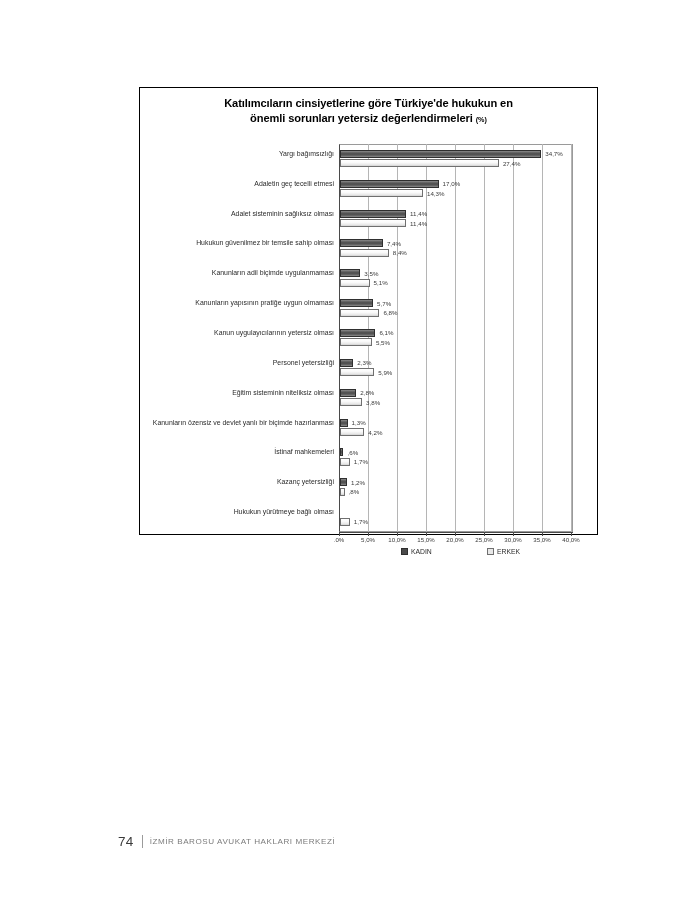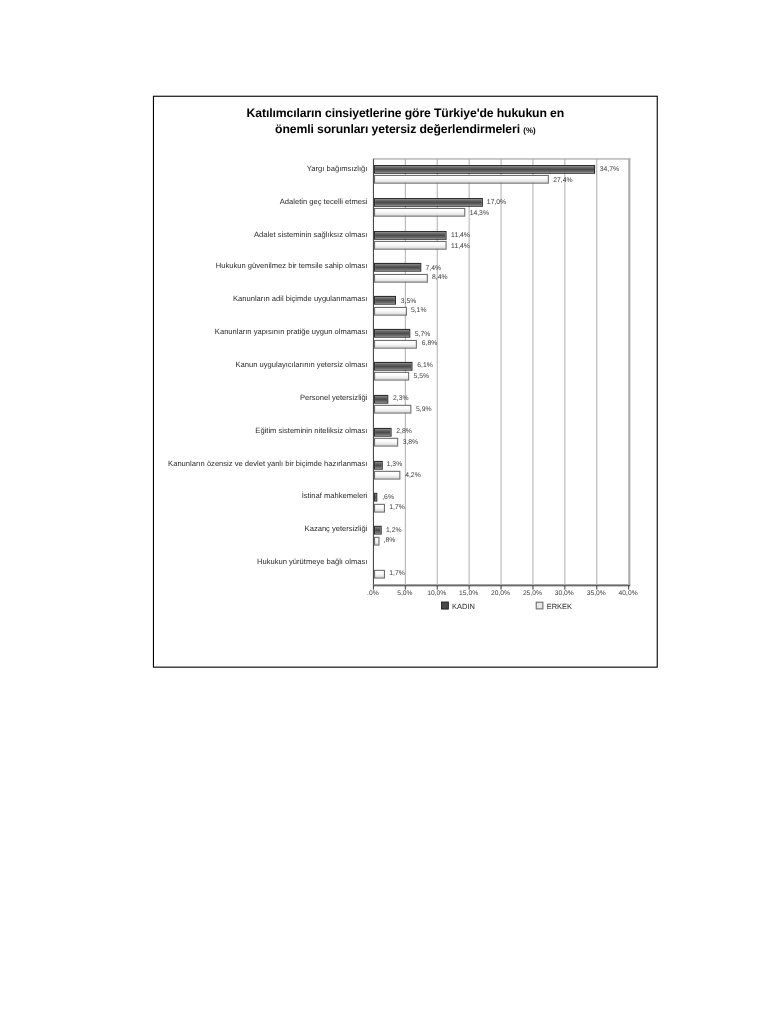--- a/index.html
+++ b/index.html
@@ -5,21 +5,21 @@
   html,body{margin:0;padding:0;}
   body{
     width:700px;height:917px;background:#ffffff;
     font-family:"Liberation Sans", sans-serif;
     color:#1a1a1a;position:relative;overflow:hidden;
   }
   .page{position:absolute;inset:0;}
 
   
   .figure{
-    position:absolute;left:139px;top:87px;width:459px;height:520px;
+    position:absolute;left:139px;top:87px;width:459px;height:448px;
     border:1.3px solid #000;background:#fff;box-sizing:border-box;
   }
   .fig-title{
     position:absolute;left:0;right:0;top:8px;
     text-align:center;font-size:11.1px;font-weight:bold;
     line-height:15px;color:#000;letter-spacing:-0.1px;
   }
   .fig-title .pct{font-size:7.2px;font-weight:bold;letter-spacing:0;}
 
   
@@ -235,14 +235,19 @@
       </div>
 
       <div class="legend" id="legend">
           <div class="legend-item" style="left: 62px;"><span class="legend-swatch sw-kadin"></span><span>KADIN</span></div>
           <div class="legend-item" style="left: 148px;"><span class="legend-swatch sw-erkek"></span><span>ERKEK</span></div>
         </div>
     </div>
 
   </div>
 
+  <div class="footer">
+    <span class="footer-num">74</span>
+    <span class="footer-rule"></span>
+    <span class="footer-text">İZMİR BAROSU AVUKAT HAKLARI MERKEZİ</span>
+  </div>
 
 </div>
 
 </body></html>

